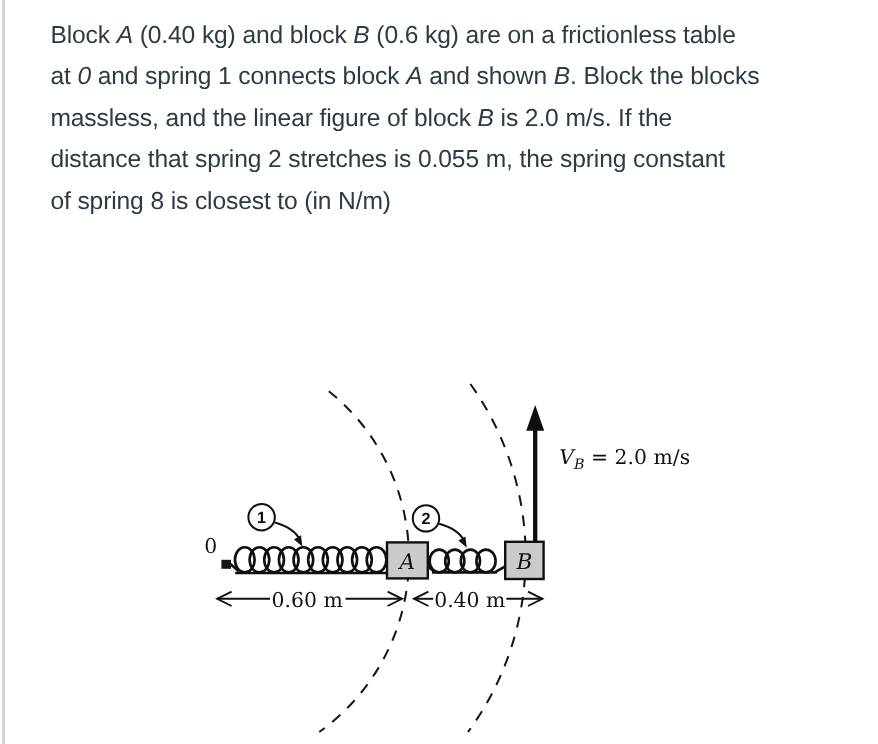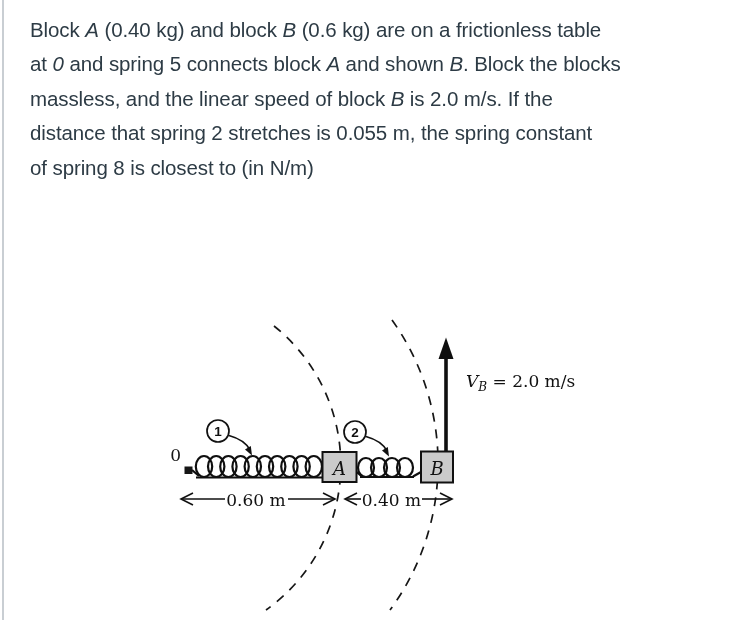--- a/index.html
+++ b/index.html
@@ -33,24 +33,24 @@
     width: 732px; height: 320px;
   }
   .serif { font-family: "DejaVu Serif", "Liberation Serif", serif; }
 </style>
 </head>
 <body>
 
 <div class="page">
   <div class="left-border" style="background: rgb(201, 206, 211);"></div>
 
-  <div class="problem" style="color: rgb(45, 59, 69);">
+  <div class="problem" style="color: rgb(45, 59, 69); margin-left: 12px;">
       <div class="pline"><span>Block </span><span class="it">A</span><span> (0.40 kg) and block </span><span class="it">B</span><span> (0.6 kg) are on a frictionless table</span></div>
-      <div class="pline"><span>at </span><span class="it">0</span><span> and spring 5 connects block </span><span class="it">A</span><span> and shown </span><span class="it">B</span><span>. Block the blocks</span></div>
-      <div class="pline"><span>massless, and the linear speed of block </span><span class="it">B</span><span> is 2.0 m/s. If the</span></div>
+      <div class="pline"><span>at </span><span class="it">0</span><span> and spring 1 connects block </span><span class="it">A</span><span> and shown </span><span class="it">B</span><span>. Block the blocks</span></div>
+      <div class="pline"><span>massless, and the linear figure of block </span><span class="it">B</span><span> is 2.0 m/s. If the</span></div>
       <div class="pline"><span>distance that spring 2 stretches is 0.055 m, the spring constant</span></div>
       <div class="pline"><span>of spring 8 is closest to (in N/m)</span></div>
     </div>
 
   <svg class="fig" viewBox="0 300 732 320" xmlns="http://www.w3.org/2000/svg">
 
     <g fill="none" stroke="#161616" stroke-width="1.7" stroke-dasharray="9 8">
       <path d="M 274 326 A 178 178 0 0 1 266 610"></path>
       <path d="M 392 320 A 247 247 0 0 1 390 610"></path>
     </g>

